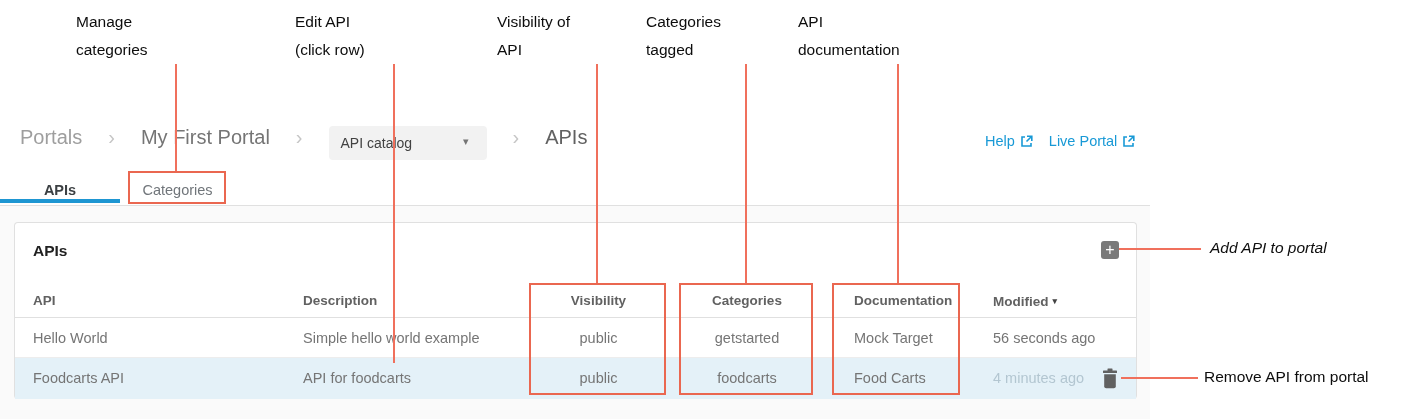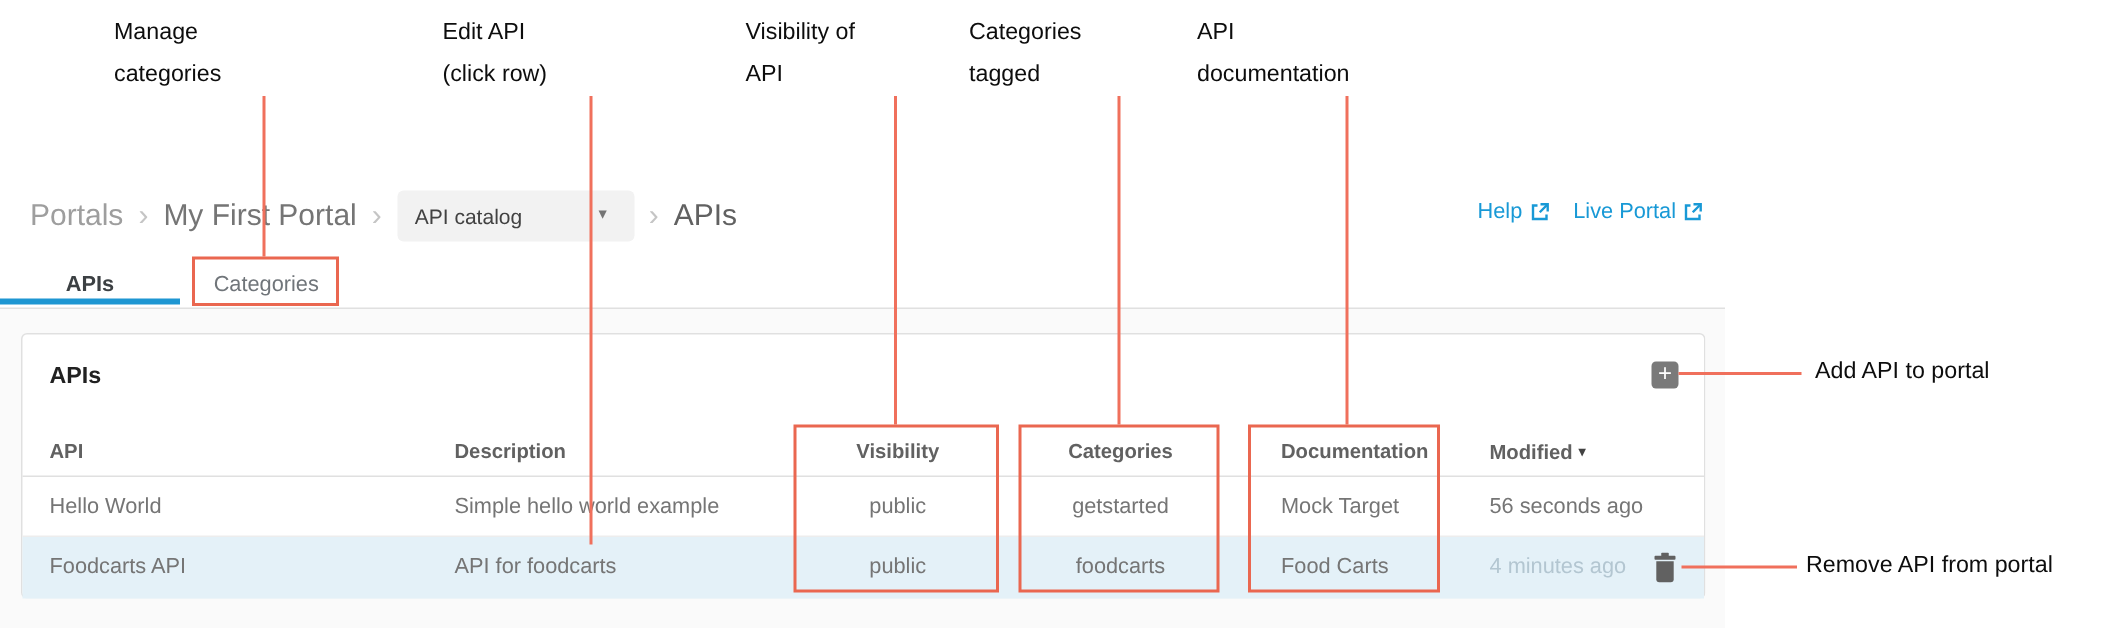--- a/index.html
+++ b/index.html
@@ -3,21 +3,21 @@
 <meta charset="utf-8">
 <style>
   * { margin:0; padding:0; box-sizing:border-box; }
   html,body { background:#ffffff; }
   body { font-family:"Liberation Sans", sans-serif; }
   .stage { position:relative; width:1403px; height:419px; background:#fff; overflow:hidden; }
 
   
   .content-bg { position:absolute; left:0; top:206px; width:1150px; height:213px; background:#fafafa; }
 
-  .breadcrumb { position:absolute; left:20px; top:126px; height:36px; display:flex; align-items:center; gap:8px; }
+  .breadcrumb { position:absolute; left:20px; top:126px; height:36px; display:flex; align-items:flex-start; gap:24px; }
   .bc-portals { font-size:20px; color:#9e9e9e; }
   .bc-chevron { font-size:20px; color:#c5c5c5; padding:0 2px; }
   .bc-current-portal { font-size:20px; color:#757575; }
   .bc-dropdown { position:relative; width:158px; height:34px; background:#f2f2f2; border-radius:4px;
                  display:flex; align-items:center; padding:0 12px; cursor:pointer; }
   .bc-dropdown-value { font-size:14px; color:#424242; }
   .bc-caret { position:absolute; right:18px; top:9px; font-size:11px; color:#757575; }
   .bc-page { font-size:20px; color:#616161; font-weight:500; }
 
   .top-links { position:absolute; top:133px; left:985px; display:flex; align-items:center; gap:16px; }
@@ -182,16 +182,16 @@
   <div class="ann-vline" style="left:745px; top:64px; height:219px;"></div>
   <div class="ann-vline" style="left:897px; top:64px; height:219px;"></div>
 
   <div class="ann-box" style="left:128px; top:171px; width:98px;  height:33px;"></div>
   <div class="ann-box" style="left:529px; top:283px; width:137px; height:112px;"></div>
   <div class="ann-box" style="left:679px; top:283px; width:134px; height:112px;"></div>
   <div class="ann-box" style="left:832px; top:283px; width:128px; height:112px;"></div>
 
   <div class="ann-hline" style="left:1119px; top:248px; width:82px;"></div>
   <div class="ann-hline" style="left:1121px; top:377px; width:77px;"></div>
-  <div class="ann-label-right" style="left:1210px; top:239px;">Add API to portal</div>
+  <div class="ann-label-right" style="left:1210px; top:239px;font-style:italic;">Add API to portal</div>
   <div class="ann-label-right" style="left:1204px; top:368px;">Remove API from portal</div>
 
 </div>
 
 </body></html>

